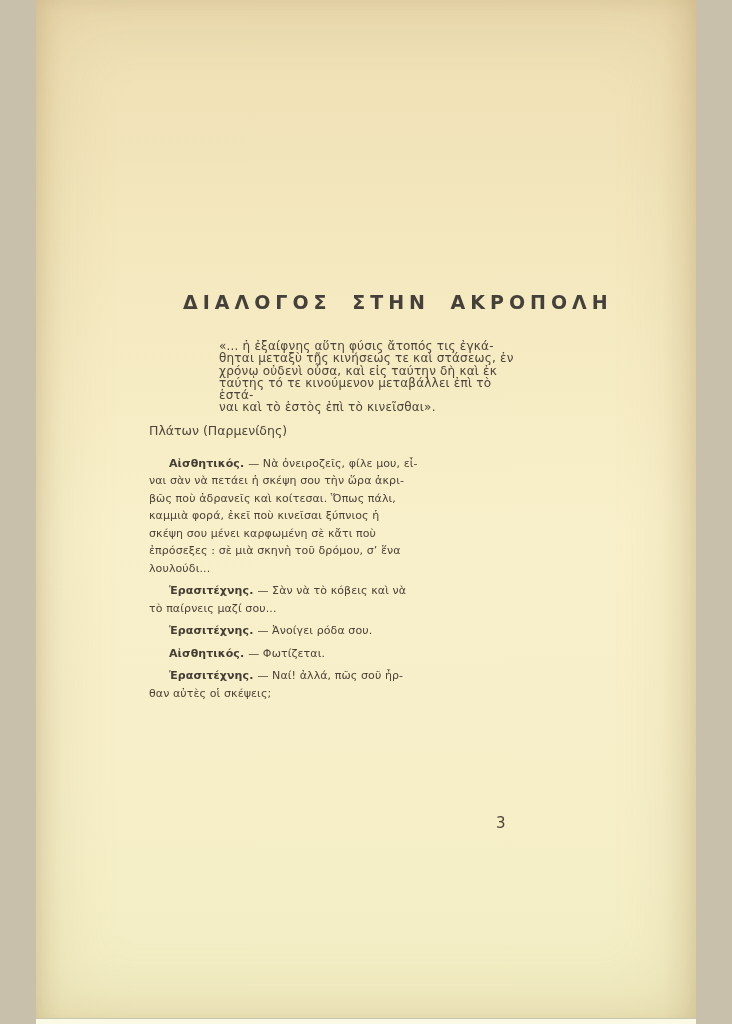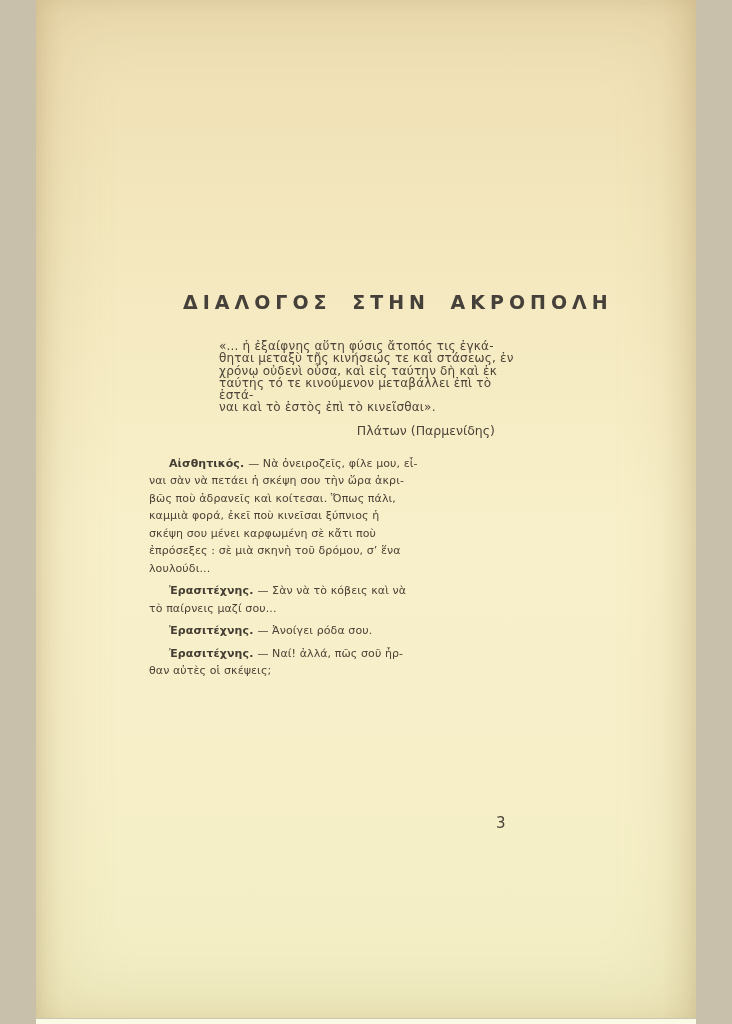--- a/index.html
+++ b/index.html
@@ -76,21 +76,20 @@
     font-size: 12px;
     line-height: 12.3px;
     letter-spacing: 0.2px;
     white-space: pre-line;
     color: #4d453a;
   }
 
   .epigraph-attribution {
     margin: 9px 28px 0 0;
     width: 346px;
-    text-align: right;
     font-size: 12.5px;
     color: #4d453a;
   }
 
   .dialogue {
     margin-top: 17px;
     font-size: 11px;
     line-height: 17.5px;
     letter-spacing: 0.1px;
   }
@@ -132,19 +131,20 @@
         <p><span class="speaker">Αἰσθητικός. </span><span>— Νὰ ὀνειροζεῖς, φίλε μου, εἶ-
 ναι σὰν νὰ πετάει ἡ σκέψη σου τὴν ὥρα ἀκρι-
 βῶς ποὺ ἀδρανεῖς καὶ κοίτεσαι. Ὅπως πάλι,
 καμμιὰ φορά, ἐκεῖ ποὺ κινεῖσαι ξύπνιος ἡ
 σκέψη σου μένει καρφωμένη σὲ κἄτι ποὺ
 ἐπρόσεξες : σὲ μιὰ σκηνὴ τοῦ δρόμου, σ’ ἕνα
 λουλούδι...</span></p>
         <p><span class="speaker">Ἐρασιτέχνης. </span><span>— Σὰν νὰ τὸ κόβεις καὶ νὰ
 τὸ παίρνεις μαζί σου...</span></p>
         <p><span class="speaker">Ἐρασιτέχνης. </span><span>— Ἀνοίγει ρόδα σου.</span></p>
+        <p><span class="speaker">Αἰσθητικός. </span><span>— Φωτίζεται.</span></p>
         <p><span class="speaker">Ἐρασιτέχνης. </span><span>— Ναί! ἀλλά, πῶς σοῦ ἦρ-
 θαν αὐτὲς οἱ σκέψεις;</span></p>
       </div>
   </div>
 
   <div class="page-number">3</div>
 </div>
 
 </body></html>

